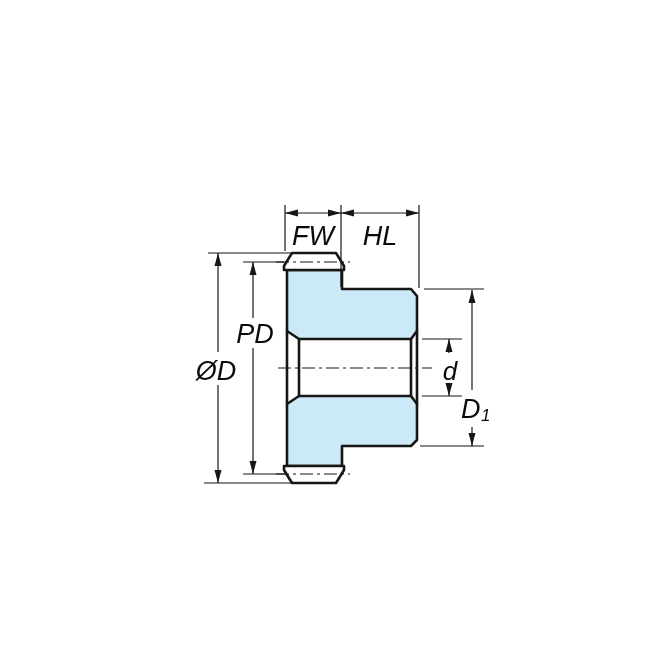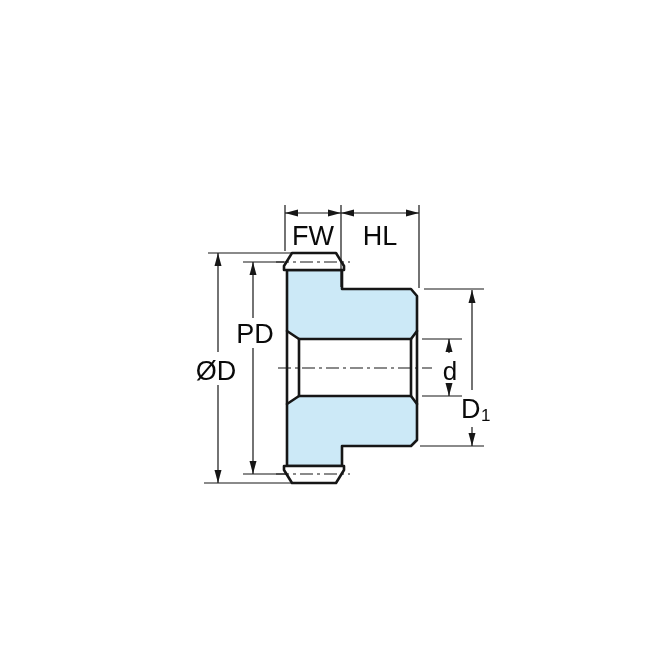--- a/index.html
+++ b/index.html
@@ -9,20 +9,21 @@
     height: 670px;
     background: #ffffff;
     font-family: "Liberation Sans", sans-serif;
   }
   .stage {
     position: relative;
     width: 670px;
     height: 670px;
     background: #ffffff;
     overflow: hidden;
+    font-style: italic;
   }
   svg { display: block; }
   
   .shape  { stroke-width: 2.6; stroke-linejoin: round; stroke-linecap: round; }
   .thick  { stroke-width: 2.6; fill: none; stroke-linejoin: round; stroke-linecap: round; }
   .thin   { stroke-width: 1.2; fill: none; stroke-linecap: butt; }
   .cl     { stroke-width: 1.2; fill: none; stroke-dasharray: 13 4 3 4; }
   .arrow  { stroke: none; }
   .dim-label    { font-size: 27px; }
   .dim-label-sm { font-size: 26px; }

